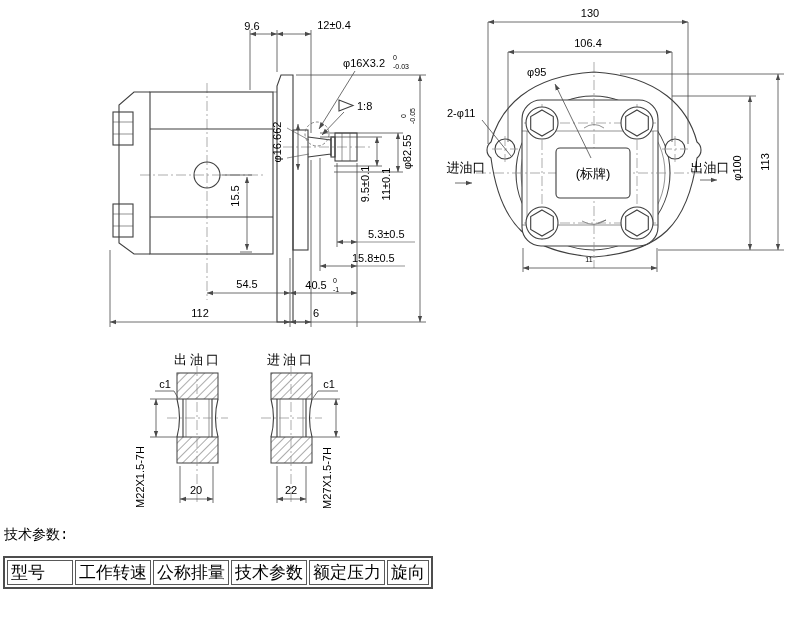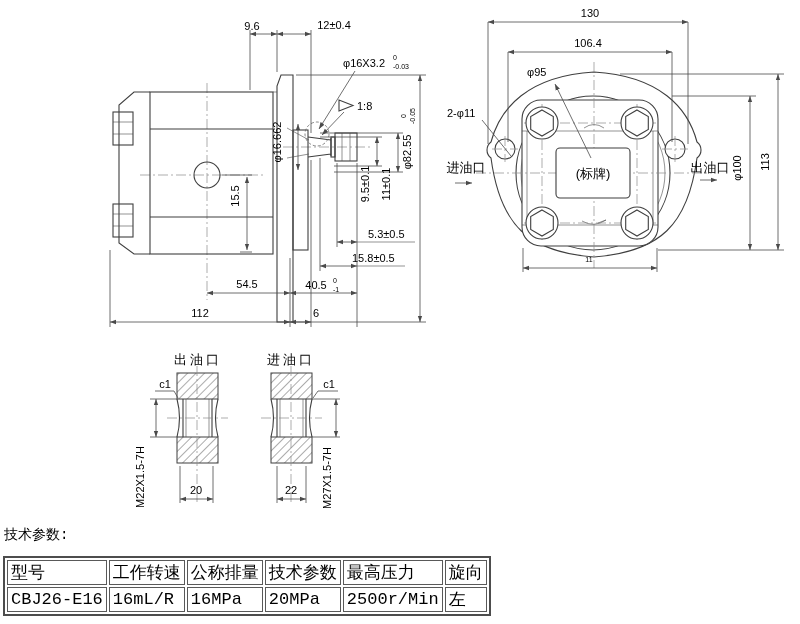--- a/index.html
+++ b/index.html
@@ -301,27 +301,19 @@
     <col style="width:56px">
         <col style="width:64px">
         <col style="width:30px">
   </colgroup>
   <tbody>
     <tr>
       <td>型号</td>
       <td>工作转速</td>
       <td>公称排量</td>
       <td>技术参数</td>
-      <td>最高压力</td>
+      <td>额定压力</td>
       <td>旋向</td>
-    </tr>
-    <tr>
-      <td>CBJ26-E16</td>
-      <td>16mL/R</td>
-      <td>16MPa</td>
-      <td>20MPa</td>
-      <td>2500r/Min</td>
-      <td>左</td>
     </tr>
   </tbody>
 </table>
 
 </div>
 
 </body></html>

